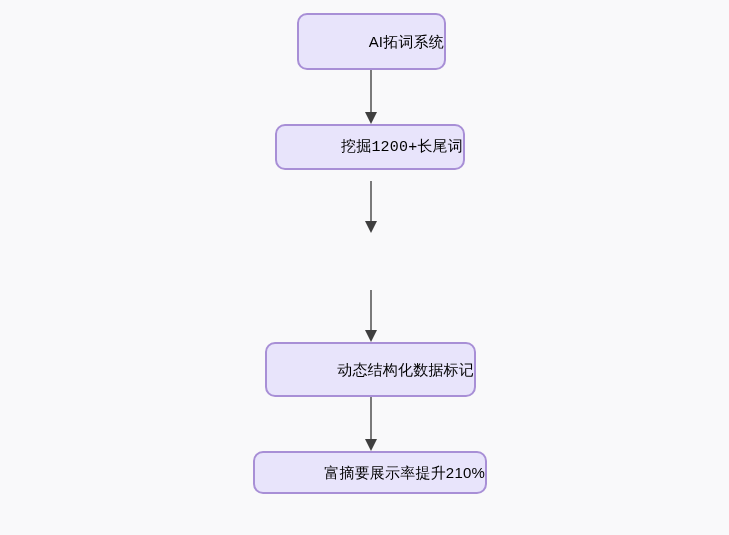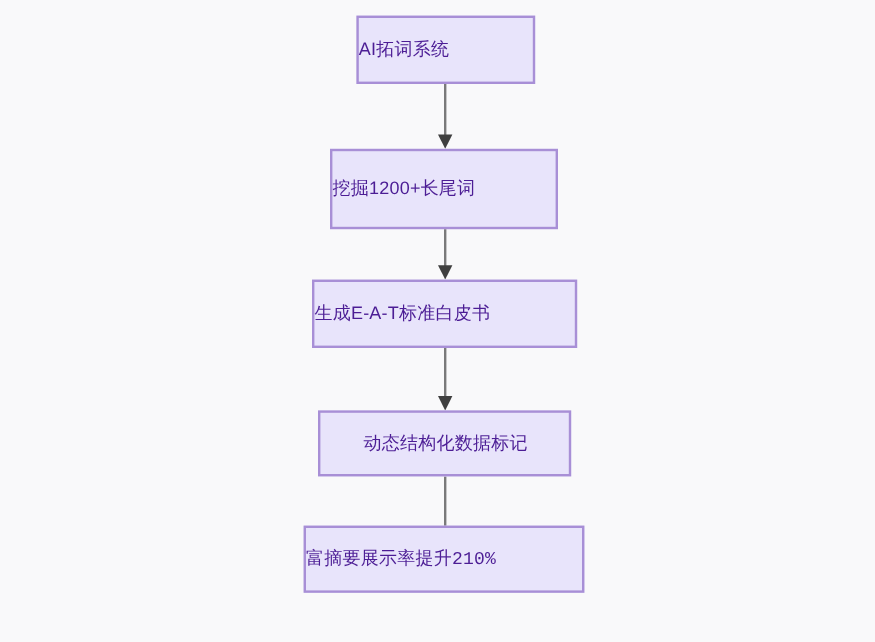--- a/index.html
+++ b/index.html
@@ -17,25 +17,25 @@
     position: relative;
     width: 729px;
     height: 535px;
     background: #f9f9fa;
   }
   .node {
     position: absolute;
     box-sizing: border-box;
     background: #e8e4fb;
     border: 2px solid #a88fd6;
-    border-radius: 0;
+    border-radius: 10px;
     display: flex;
     align-items: center;
-    justify-content: flex-start;
-    color: #4c1d95;
+    justify-content: flex-end;
+    color: #000000;
     font-size: 15px;
     line-height: 1;
     letter-spacing: 0.2px;
     white-space: nowrap;
   }
   .node-label {
     display: block;
     text-align: center;
   }
   .edge-svg {
@@ -78,29 +78,26 @@
     <g>
       <line class="edge-line" x1="371" y1="397" x2="371" y2="443"></line>
       <polygon class="edge-head" points="371,451 365,439 377,439"></polygon>
     </g>
   </svg>
 
   <div class="node" style="left:297px; top:13px; width:149px; height:57px;">
     <span class="node-label">AI拓词系统</span>
   </div>
 
-  <div class="node" style="left:275px; top:124px; width:190px; height:67px;">
+  <div class="node" style="left:275px; top:124px; width:190px; height:46px;font-family:Liberation Mono, monospace;">
     <span class="node-label">挖掘1200+长尾词</span>
   </div>
 
-  <div class="node" style="left:260px; top:233px; width:221px; height:57px;">
-    <span class="node-label">生成E-A-T标准白皮书</span>
-  </div>
 
   <div class="node" style="left:265px; top:342px; width:211px; height:55px;padding-left:36px;">
     <span class="node-label">动态结构化数据标记</span>
   </div>
 
-  <div class="node" style="left:253px; top:438px; width:234px; height:56px;font-family:Liberation Mono, monospace;">
+  <div class="node" style="left:253px; top:451px; width:234px; height:43px;">
     <span class="node-label">富摘要展示率提升210%</span>
   </div>
 
 </div>
 
 </body></html>

